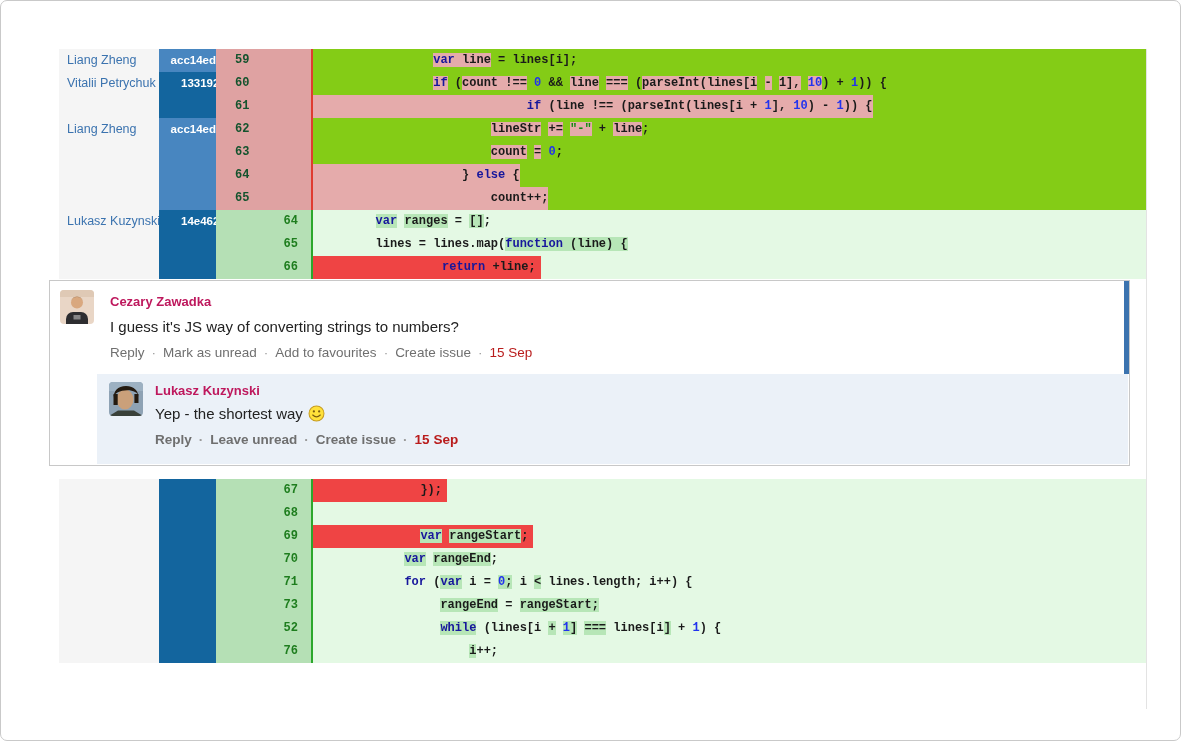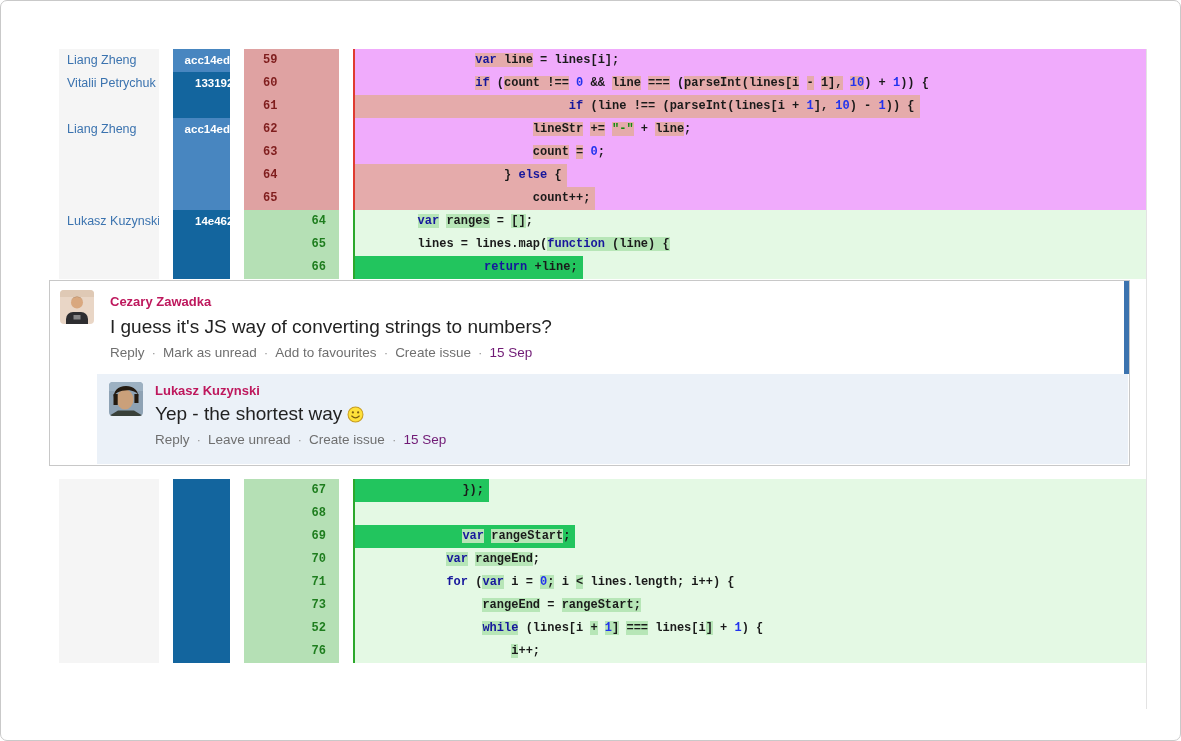--- a/index.html
+++ b/index.html
@@ -2,63 +2,63 @@
 <html><head>
 <meta charset="utf-8">
 <style>
   html,body{margin:0;padding:0;background:#fff;}
   .page{position:relative;width:1179px;height:739px;background:#fff;border:1px solid #c9c9c9;border-radius:7px;overflow:hidden;font-family:"Liberation Sans",sans-serif;}
 
   
   .diff-table{position:absolute;left:58px;width:1087px;}
   #diff-top{top:48px;}
   #diff-bottom{top:478px;}
-  .drow{display:flex;height:23px;gap:14px;}
+  .drow{display:flex;height:23px;}
   .cell{box-sizing:border-box;height:23px;line-height:23px;overflow:hidden;white-space:nowrap;}
   .author{width:100px;background:#f5f5f5;color:#3b73af;font-size:12.5px;padding-left:8px;}
   .hash{width:57px;color:#fff;font-size:11.5px;font-weight:bold;padding-left:7px;text-align:right;}
   .shade-light{background:#4886c0;}
   .shade-dark{background:#13659e;padding-left:22px;}
   .numcell{width:95px;font-family:"Liberation Mono",monospace;font-size:12px;font-weight:bold;}
-  .numcell.del{background:#dfa2a2;color:#7f1d1d;padding-left:19px;}
+  .numcell.del{background:#dfa2a2;color:#14532d;padding-left:19px;}
   .numcell.add{background:#b5e0b5;color:#1e7d1e;text-align:right;padding-right:13px;}
   .codec{flex:1;font-family:"Liberation Mono",monospace;font-size:12px;font-weight:bold;color:#1a1a1a;white-space:pre;}
-  .codec.del{background:#f0abfc;border-left:2px solid #e03b30;}
+  .codec.del{background:#84cc16;border-left:2px solid #e03b30;}
   .codec.add{background:#e4f9e4;border-left:2px solid #2ca82c;}
   .lw{display:inline-block;height:23px;padding-left:5px;}
-  .codec.del .lw.band{background:#e5abab;padding-right:5px;}
-  .codec.add .lw.band{background:#22c55e;padding-right:5px;padding-left:21px;}
+  .codec.del .lw.band{background:#e5abab;}
+  .codec.add .lw.band{background:#ef4444;padding-right:5px;padding-left:21px;}
   .codec.del .t-hl{background:#e5abab;}
   .codec.add .t-hl{background:#b7e6b7;}
   .t-kw{color:#16169c;font-weight:bold;}
   .t-num{color:#2233ee;}
   .t-str{color:#0f8a0f;}
 
   
   .panel-line{position:absolute;left:1145px;top:48px;width:1px;height:660px;background:#e3e3e3;}
 
   
   .comment-card{position:absolute;left:48px;top:279px;width:1079px;height:184px;background:#fff;border:1px solid #c8c8c8;}
   .unread-strip{position:absolute;right:0;top:0;width:5px;height:93px;background:#3b73af;}
   .avatar{position:absolute;width:34px;height:34px;border-radius:4px;overflow:hidden;}
   .c1-avatar{left:10px;top:9px;}
   .cname{position:absolute;font-size:13px;font-weight:bold;color:#be185d;line-height:18px;}
   .c1-name{left:60px;top:12px;}
-  .ctext{position:absolute;font-size:19px;color:#222;line-height:18px;}
+  .ctext{position:absolute;font-size:15px;color:#222;line-height:18px;}
   .c1-text{left:60px;top:37px;}
   .cactions{position:absolute;font-size:13.5px;color:#6f6f6f;line-height:16px;}
   .c1-actions{left:60px;top:64px;}
   .action-link{color:#6f6f6f;cursor:pointer;}
   .dot{color:#9a9a9a;padding:0 7px;}
-  .cdate{color:#701a75;text-align:center;}
+  .cdate{color:#b91c1c;text-align:center;}
   .reply-box{position:absolute;left:47px;top:93px;right:1px;bottom:1px;background:#ebf1f8;}
   .c2-avatar{left:12px;top:8px;}
   .c2-name{left:58px;top:8px;}
   .c2-text{left:58px;top:31px;}
-  .c2-actions{left:58px;top:58px;}
+  .c2-actions{left:58px;top:58px;font-weight:bold;}
   .smiley{vertical-align:-3px;margin-left:5px;}
 </style>
 </head>
 <body>
 
 <div class="page">
 
   <div class="diff-table" id="diff-top">
       <div class="drow">
         <div class="cell author">Liang Zheng</div>

